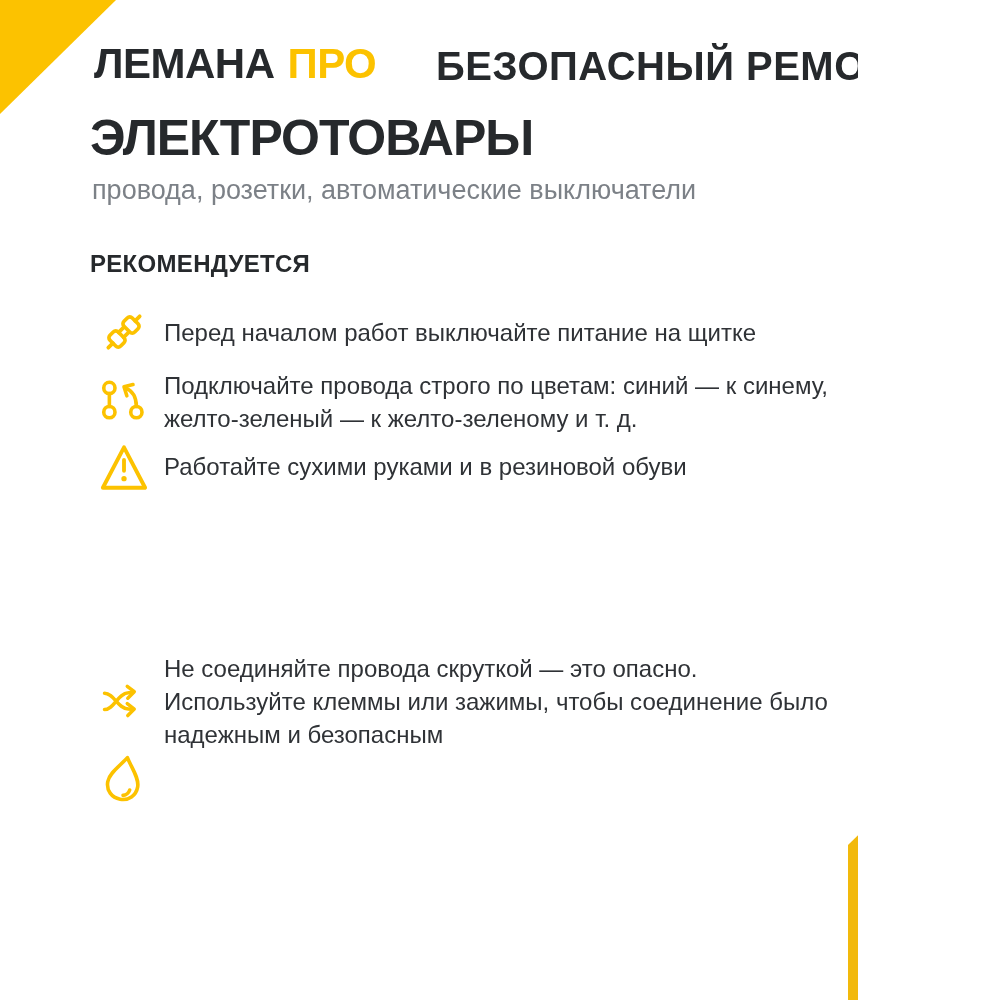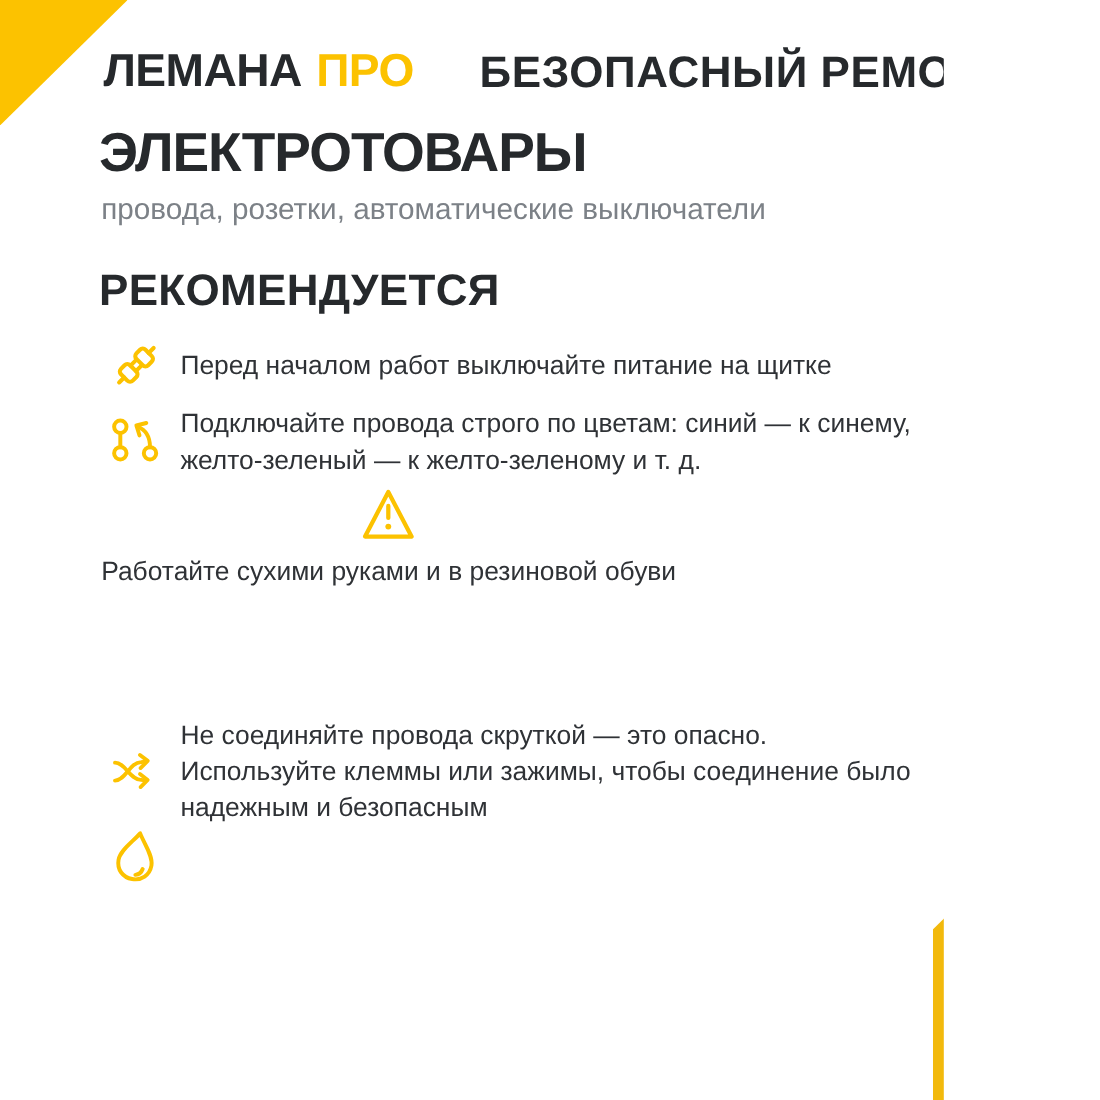--- a/index.html
+++ b/index.html
@@ -18,32 +18,32 @@
   .logo .accent{color:var(--accent_yellow);margin-left:13px;}
   .header-title{position:absolute;left:436px;top:42px;font-size:40px;font-weight:800;
         letter-spacing:0.5px;line-height:48px;white-space:nowrap;text-align:center;}
 
   
   .page-title{position:absolute;left:90px;top:110px;font-size:50px;font-weight:800;
         letter-spacing:-1px;line-height:56px;}
   .page-subtitle{position:absolute;left:92px;top:174px;font-size:27px;
         color:var(--gray_text);line-height:32px;}
 
-  .section-heading{position:absolute;left:90px;font-size:40px;font-weight:800;
+  .section-heading{position:absolute;left:90px;font-size:24px;font-weight:800;
         letter-spacing:0.3px;line-height:38px;}
   #rec-heading{top:245px;}
   #nr-heading{top:596px;}
 
   
   .item{position:absolute;left:92px;display:flex;align-items:center;gap:8px;}
   .item .icon{width:64px;min-width:64px;height:58px;display:flex;align-items:center;
         justify-content:center;color:var(--accent_yellow);}
   .item .text{font-size:24px;line-height:33px;color:var(--body_text);
         white-space:pre-line;max-width:745px;}
-  #rec-item-1{top:303px;} #rec-item-2{top:369px;} #rec-item-3{top:437px;flex-direction:column;} #rec-item-4{top:500px;}
+  #rec-item-1{top:303px;} #rec-item-2{top:369px;} #rec-item-3{top:437px;} #rec-item-4{top:500px;}
   #nr-item-1{top:652px;} #nr-item-2{top:748px;}
 
   
   .mascot{position:absolute;left:850px;top:860px;width:134px;height:105px;}
   .mascot .dark{fill:var(--mascot_dark);}
   .mascot .skin{fill:var(--mascot_skin);}
   .mascot .scarf{fill:var(--mascot_scarf);}
   .mascot .badge{fill:var(--accent_yellow);}
   .mascot .limb{fill:none;stroke:var(--mascot_dark);stroke-width:7;stroke-linecap:round;}
   .mascot .lw8{stroke-width:8.5;}

